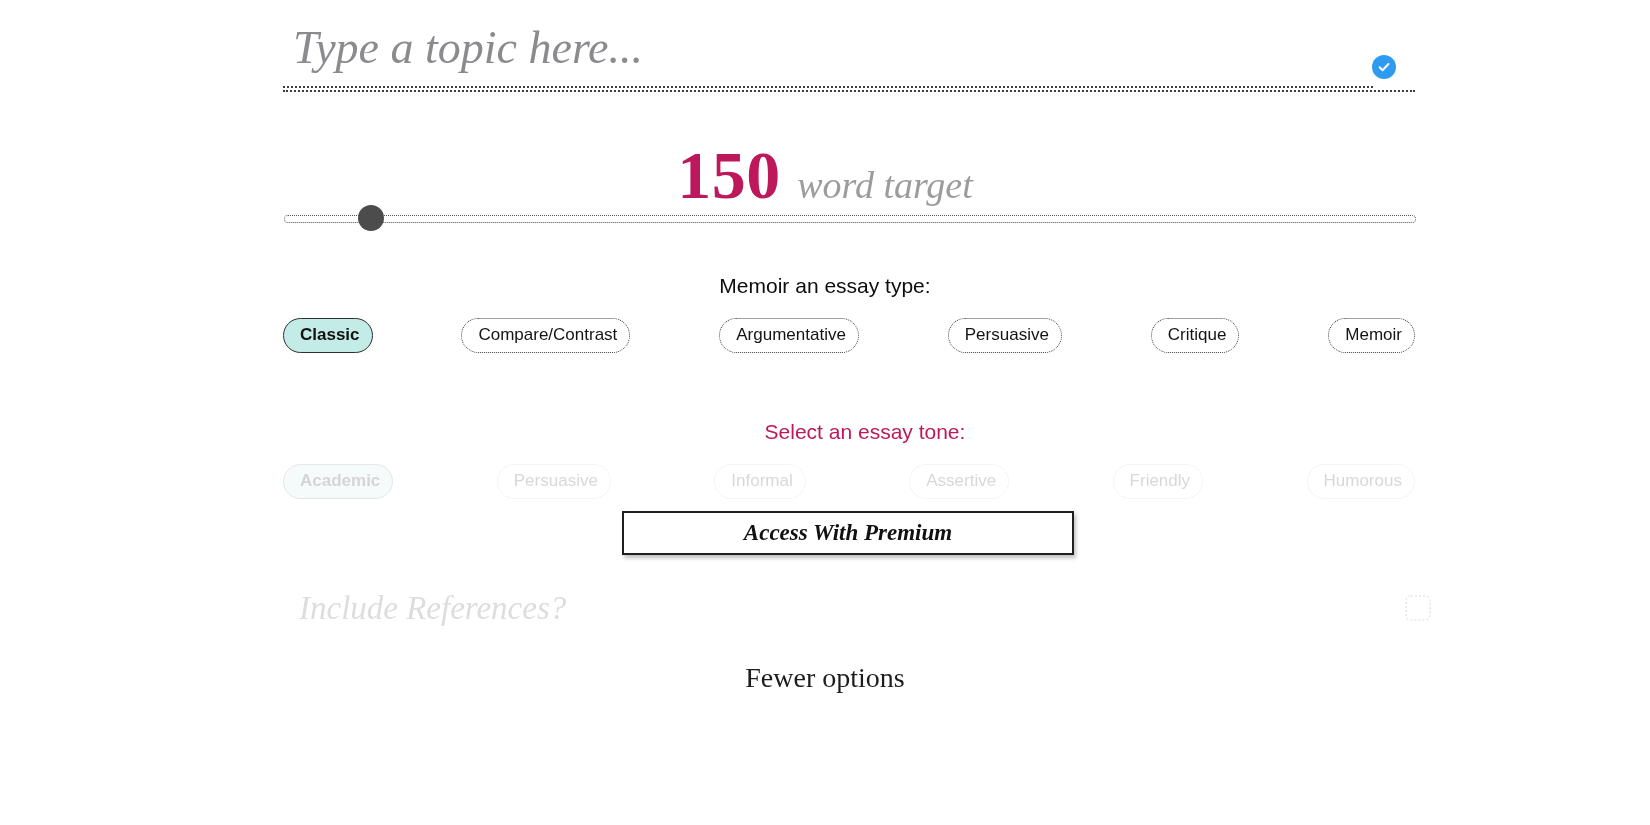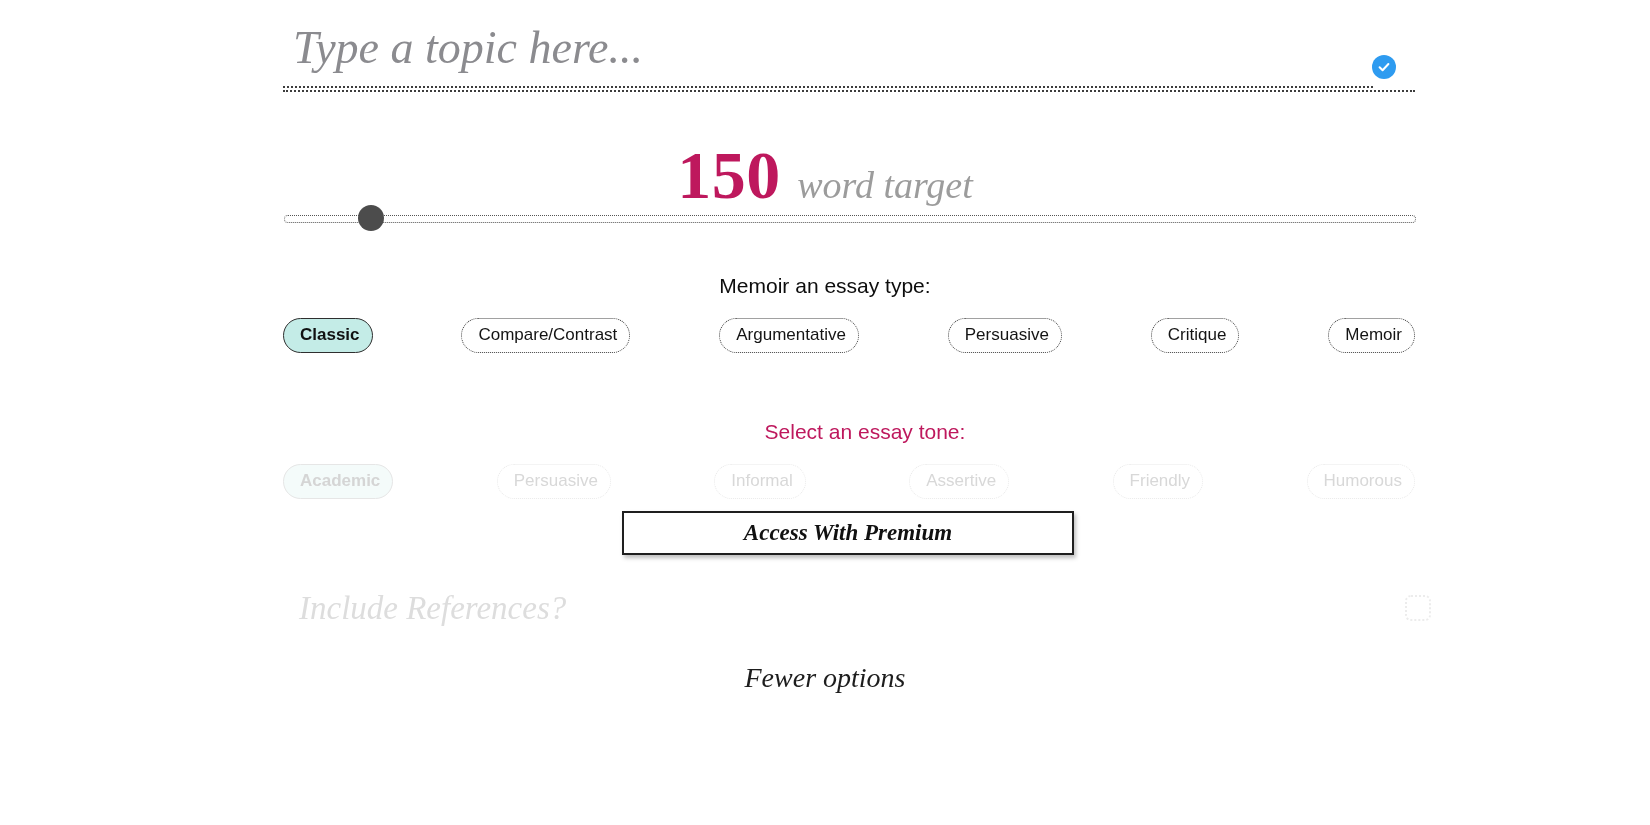--- a/index.html
+++ b/index.html
@@ -235,21 +235,20 @@
   }
 
   
   .fewer-options {
     position: absolute;
     left: 0;
     top: 662px;
     width: 1650px;
     text-align: center;
     font-family: "Liberation Serif", serif;
-    font-style: italic;
     font-size: 28px;
     color: #1d1d1d;
     cursor: pointer;
   }
 </style>
 </head>
 <body>
 
 <div class="page">
 

